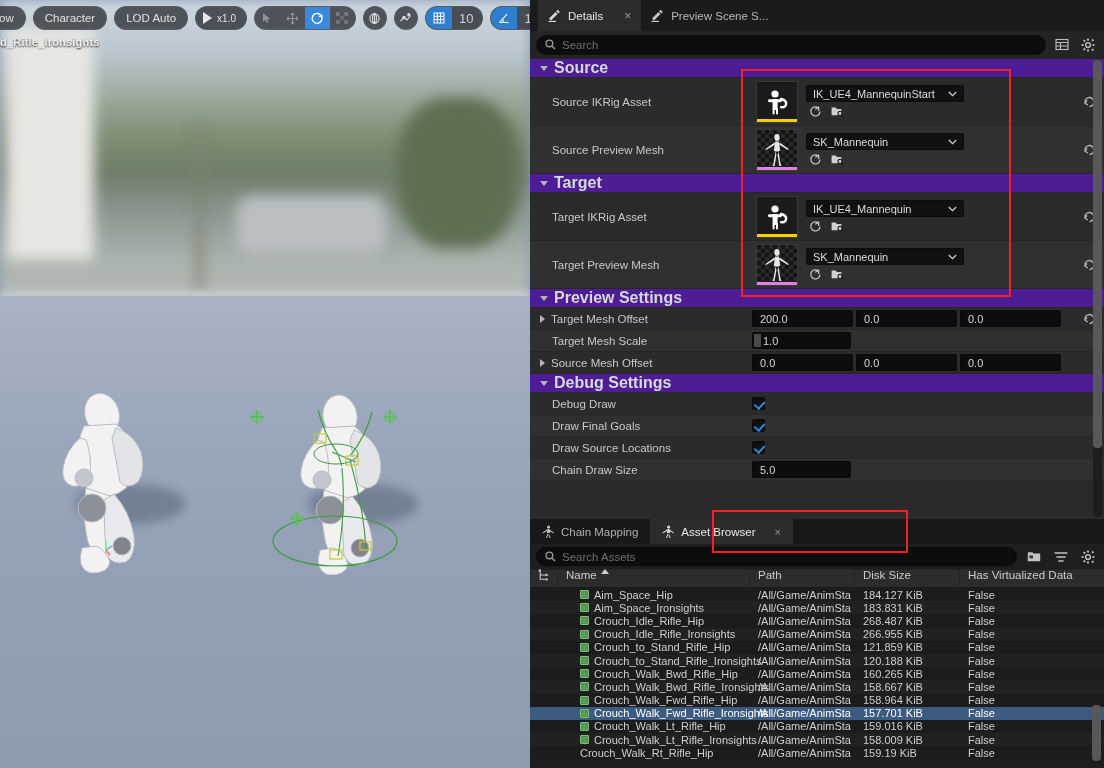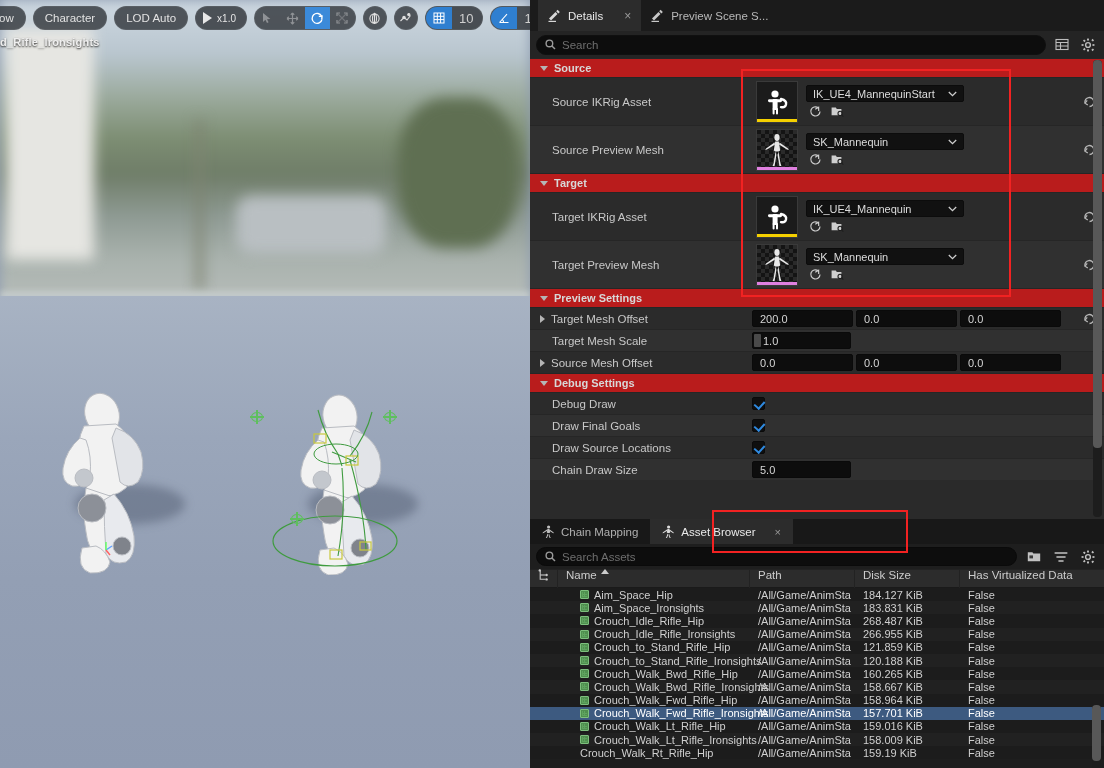--- a/index.html
+++ b/index.html
@@ -68,22 +68,22 @@
 
   
   .searchrow { height:27px; background:#242424; display:flex; align-items:center; padding:0 6px; gap:6px; }
   .searchbox { flex:1; height:20px; background:#0d0d0d; border:1px solid #101010; border-radius:10px;
     display:flex; align-items:center; padding:0 8px; gap:6px; }
   .searchbox .ph { font-size:11.5px; color:#6e6e6e; }
   .ic-btn { width:20px; height:20px; display:flex; align-items:center; justify-content:center; }
 
   
   #details { flex:0 0 461px; position:relative; overflow:hidden; background:#2a2a2a; }
-  .sect { height:19px; background:#b91c1c; display:flex; align-items:center; gap:6px; padding-left:10px;
-    font-size:11px; font-weight:bold; color:#d8d8d8; border-top:1px solid #262626; }
+  .sect { height:19px; background:#4c1d95; display:flex; align-items:center; gap:6px; padding-left:10px;
+    font-size:16px; font-weight:bold; color:#d8d8d8; border-top:1px solid #262626; }
   .caret { width:0;height:0;border-left:4.5px solid transparent;border-right:4.5px solid transparent;border-top:5px solid #b5b5b5; }
   .caret.right { border-left:5px solid #b5b5b5;border-top:4.5px solid transparent;border-bottom:4.5px solid transparent;border-right:0; }
 
   .row { display:flex; align-items:center; min-height:22px; border-top:1px solid #262626; background:#2b2b2b; }
   .row.alt { background:#303030; }
   .row .lbl { width:222px; flex:0 0 222px; padding-left:22px; font-size:11.5px; color:#c8c8c8; display:flex; align-items:center; gap:6px; }
   .row .lbl.indent { padding-left:10px; }
   .row .val { flex:1; display:flex; align-items:center; }
   .row .reset { width:30px; flex:0 0 30px; display:flex; align-items:center; justify-content:center; }
 

